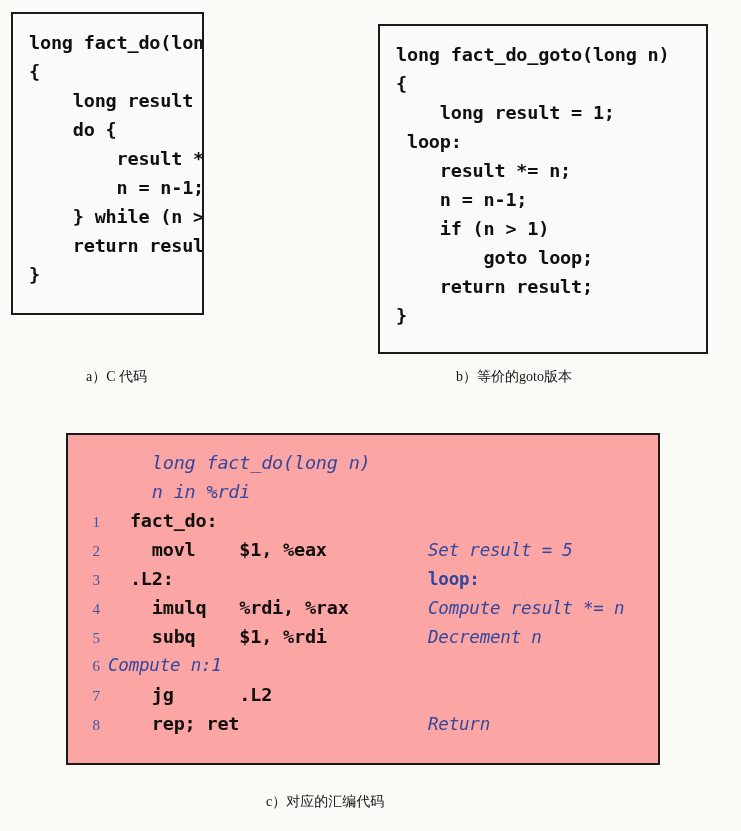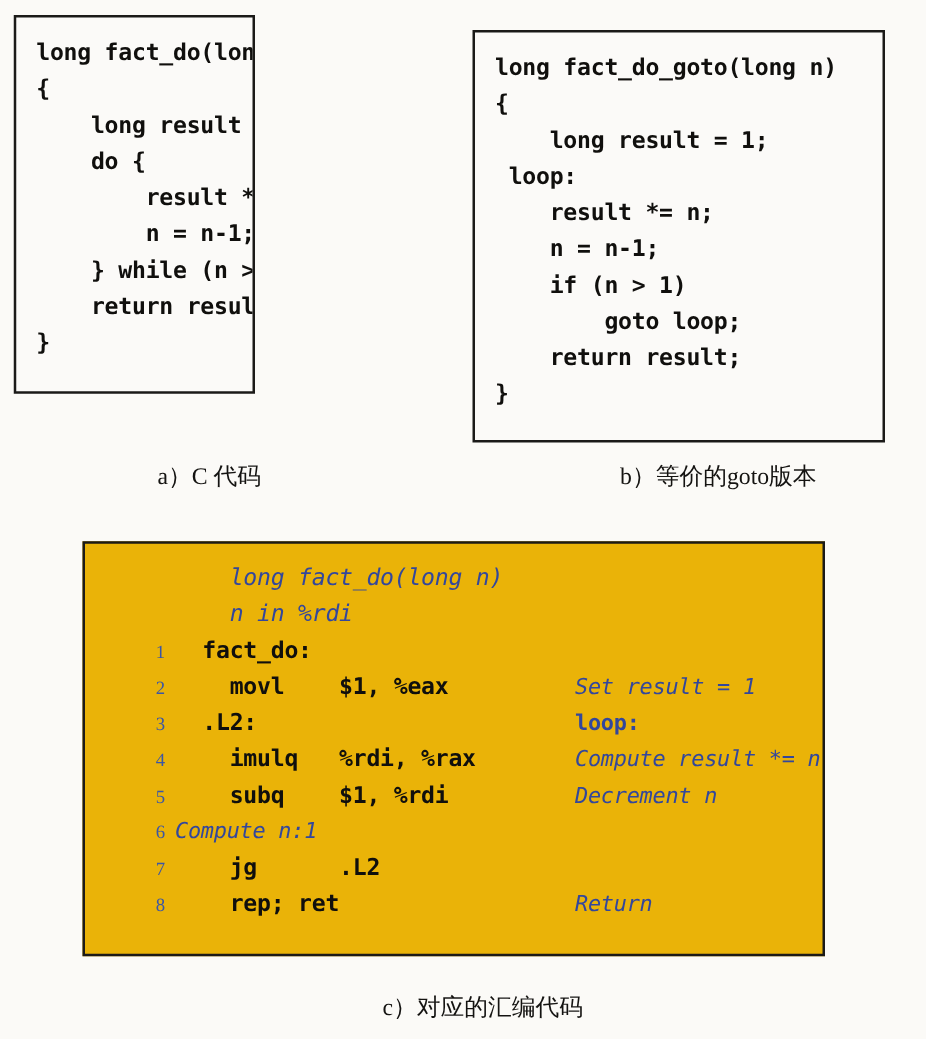--- a/index.html
+++ b/index.html
@@ -53,37 +53,35 @@
     left: 378px;
     top: 24px;
     width: 330px;
     height: 330px;
   }
 
   
   .caption {
     position: absolute;
     font-family: "Liberation Serif", serif;
-    font-size: 19px;
+    font-size: 14px;
     color: #141311;
     white-space: nowrap;
-    margin-left: 40px;
   }
   #caption-a { left: 86px;  top: 368px; }
   #caption-b { left: 456px; top: 368px; }
   #caption-c { left: 266px; top: 793px; }
 
   
   #box-asm {
     left: 66px;
     top: 433px;
     width: 594px;
     height: 332px;
-    background: #eab308;
-    padding-left: 32px;
+    background: #fca5a5;
   }
   #box-asm .pad {
     padding: 13px 0 0 0;
   }
 
   .asm-line {
     display: flex;
     align-items: baseline;
     height: 29px;
     line-height: 29px;
@@ -180,21 +178,21 @@
 
     <div class="asm-line">
       <span class="ln">1</span>
       <span class="asm-code">  fact_do:</span>
       <span class="asm-comment"></span>
     </div>
 
     <div class="asm-line">
       <span class="ln">2</span>
       <span class="asm-code">    movl    $1, %eax</span>
-      <span class="asm-comment">Set result = 1</span>
+      <span class="asm-comment">Set result = 5</span>
     </div>
 
     <div class="asm-line">
       <span class="ln">3</span>
       <span class="asm-code">  .L2:</span>
       <span class="asm-comment upright">loop:</span>
     </div>
 
     <div class="asm-line">
       <span class="ln">4</span>

